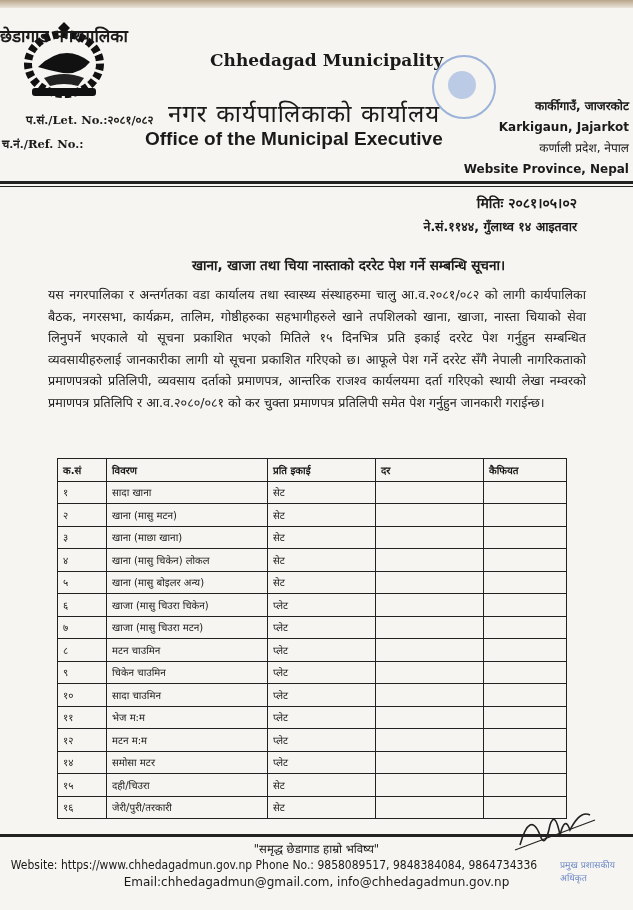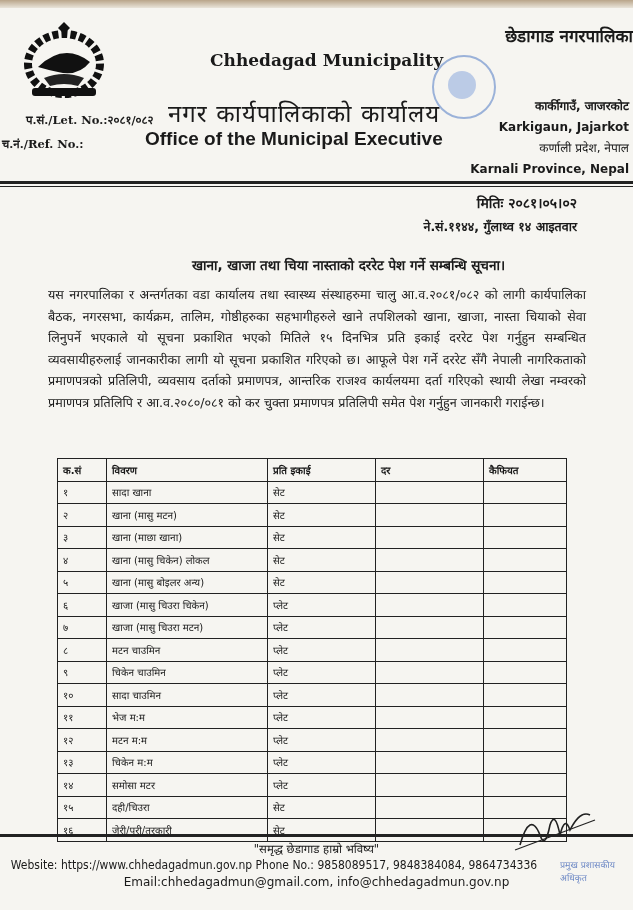--- a/index.html
+++ b/index.html
@@ -5,21 +5,21 @@
   html, body { margin: 0; padding: 0; }
   body {
     width: 633px; height: 910px; overflow: hidden;
     background: #f6f5f1;
     font-family: "DejaVu Sans", sans-serif;
     color: #1a1a1a;
     position: relative;
   }
   .topband { position: absolute; left: 0; top: 0; width: 633px; height: 8px; background: linear-gradient(#b9a58a, #e9e4da); }
   .emblem { position: absolute; left: 18px; top: 22px; width: 92px; height: 78px; }
-  .h-title-np { position: absolute; left: 0; width: 633px; top: 24px; text-align: right; font-size: 17px; font-weight: bold; }
+  .h-title-np { position: absolute; left: 0; width: 633px; top: 24px; text-align: left; font-size: 17px; font-weight: bold; }
   .h-title-en { position: absolute; left: 210px; top: 50px; font-family: "DejaVu Serif", serif; font-weight: bold; font-size: 17px; }
   .h-office-np { position: absolute; left: 168px; top: 96px; font-size: 24px; letter-spacing: 1px; }
   .h-office-en { position: absolute; left: 145px; top: 128px; font-family: Liberation Sans, sans-serif; font-weight: bold; font-size: 19px; }
   .letno { position: absolute; left: 2px; top: 112px; font-size: 11.5px; font-family: "DejaVu Serif", serif; font-weight: bold; margin-left: 24px; }
   .refno { position: absolute; left: 2px; top: 136px; font-size: 11.5px; font-family: "DejaVu Serif", serif; font-weight: bold; }
   .seal { position: absolute; left: 432px; top: 55px; width: 60px; height: 60px; border-radius: 50%; border: 2px solid #7d9cd1; opacity: .75; }
   .seal::after { content: ""; position: absolute; left: 14px; top: 14px; width: 28px; height: 28px; border-radius: 50%; background: #a8bde3; }
   .addr { position: absolute; right: 4px; top: 96px; text-align: right; font-weight: bold; line-height: 21px; }
   .addr .a1 { font-size: 12px; }
   .addr .a2 { font-size: 12px; }
@@ -61,21 +61,21 @@
 <div class="h-office-en">Office of the Municipal Executive</div>
 <div class="letno">प.सं./Let. No.:२०८१/०८२</div>
 <div class="refno">च.नं./Ref. No.:</div>
 
 <div class="seal"></div>
 
 <div class="addr">
   <div class="a1">कार्कीगाउँ, जाजरकोट</div>
   <div class="a2">Karkigaun, Jajarkot</div>
   <div class="a3">कर्णाली प्रदेश, नेपाल</div>
-  <div class="a4">Karnali Province, Nepal</div>
+  <div class="a4">Website Province, Nepal</div>
 </div>
 
 <div class="rule"></div>
 <div class="rule2"></div>
 
 <div class="date1">मितिः २०८१।०५।०२</div>
 <div class="date2">ने.सं.११४४, गुँलाथ्व १४ आइतवार</div>
 
 <div class="subject">खाना, खाजा तथा चिया नास्ताको दररेट पेश गर्ने सम्बन्धि सूचना।</div>
 
@@ -170,27 +170,20 @@
         <td></td>
       </tr>
       <tr>
         <td>१२</td>
         <td>मटन म:म</td>
         <td>प्लेट</td>
         <td></td>
         <td></td>
       </tr>
       <tr>
-        <td>१३</td>
-        <td>चिकेन म:म</td>
-        <td>प्लेट</td>
-        <td></td>
-        <td></td>
-      </tr>
-      <tr>
         <td>१४</td>
         <td>समोसा मटर</td>
         <td>प्लेट</td>
         <td></td>
         <td></td>
       </tr>
       <tr>
         <td>१५</td>
         <td>दही/चिउरा</td>
         <td>सेट</td>

